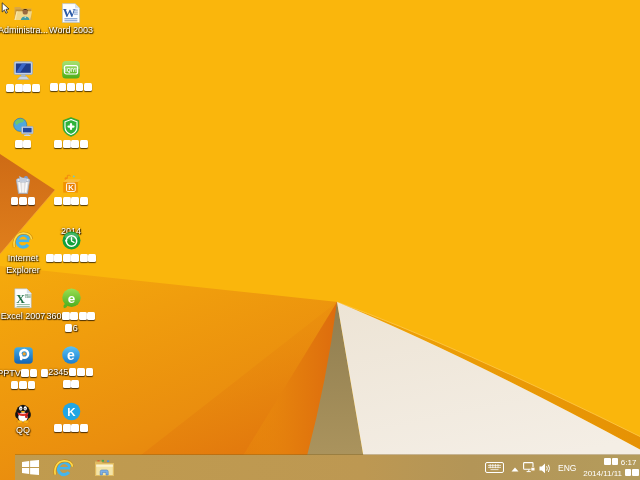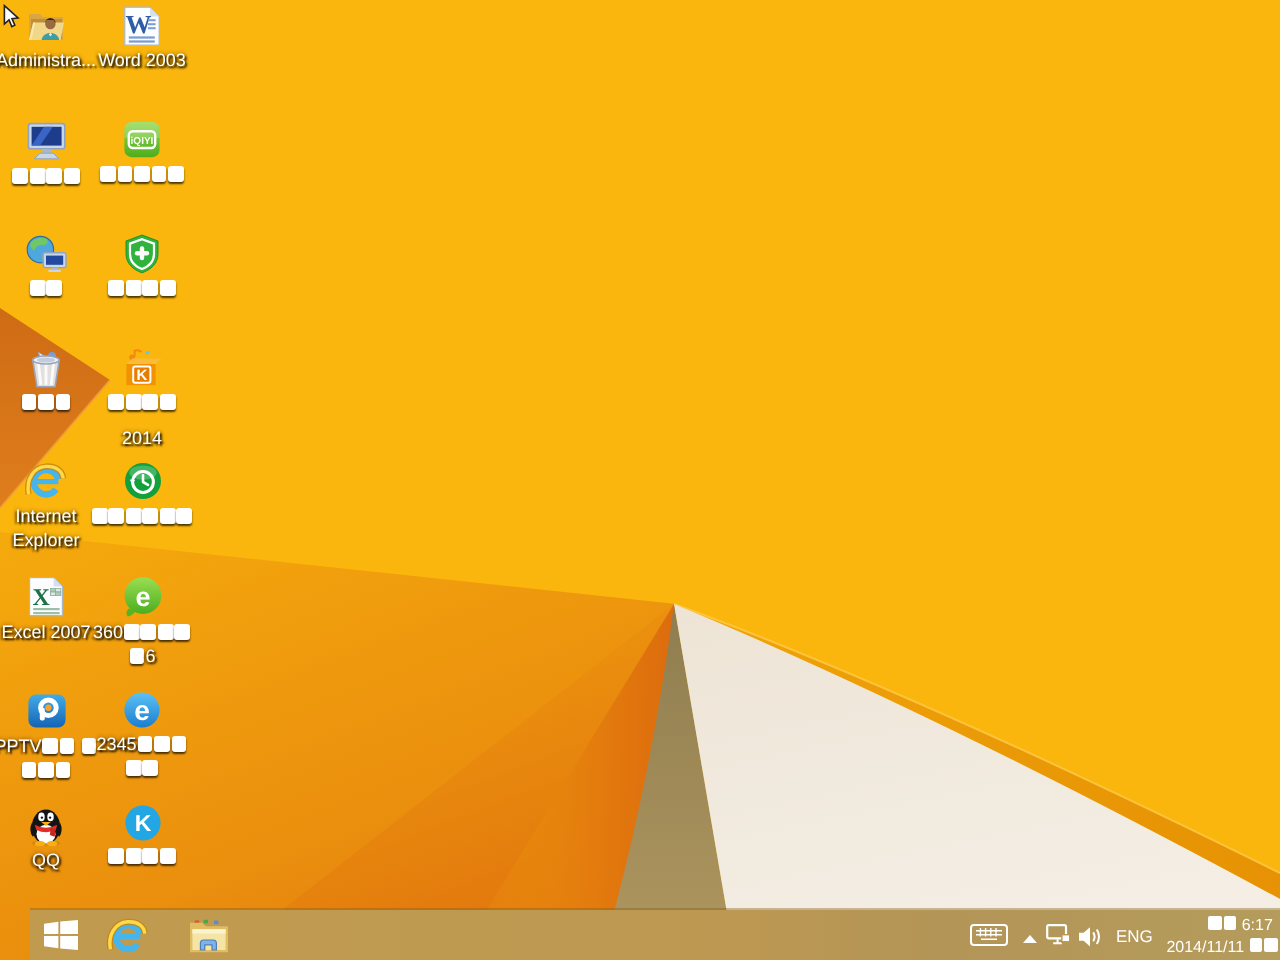--- a/index.html
+++ b/index.html
@@ -159,21 +159,21 @@
 <svg width="22" height="20" viewBox="0 0 22 20">
 <circle cx="6" cy="4.6" r="1.4" fill="#F28A10"></circle>
 <path d="M7.3,4.4 V1.4 q2.2,-0.7 3.4,0.7" stroke="#F28A10" stroke-width="1" fill="none"></path>
 <circle cx="13.8" cy="2.4" r="0.9" fill="#5BC8E8"></circle>
 <polygon points="3.2,8 6.2,5.2 20.8,5.2 17.8,8" fill="#FABB38"></polygon>
 <rect x="3.2" y="8" width="14.6" height="10.6" fill="#F29200"></rect>
 <rect x="6.6" y="9.2" width="8.6" height="8.2" rx="1" fill="#E87E00" stroke="#fff" stroke-width="1"></rect>
 <text x="10.9" y="16.1" text-anchor="middle" font-size="7.5" font-weight="bold" fill="#fff">K</text>
 </svg>
 <div class="lb"><span class="b"></span><span class="b"></span><span class="b"></span><span class="b"></span></div>
-<div class="lb" style="margin-top:6px">2014</div>
+<div class="lb" style="margin-top:18px">2014</div>
 </div>
 
 <div class="ic" style="left:-8px;top:230px">
 <svg width="22" height="21" viewBox="0 0 22 21">
 <path d="M17,9.6 A6.1,6.1 0 1 0 16,14.7" fill="none" stroke="#45B5EC" stroke-width="3.3"></path>
 <rect x="4.8" y="9.5" width="12.4" height="2.6" fill="#45B5EC"></rect>
 <path d="M2.3,17.2 C0.9,9.6 4.8,3.6 11,3.2 C15.8,2.9 19.3,5.4 19.6,9.2" stroke="#C8860A" stroke-width="3" fill="none" opacity="0.85"></path>
 <path d="M2.3,17.2 C0.9,9.6 4.8,3.6 11,3.2 C15.8,2.9 19.3,5.4 19.6,9.2" stroke="#FFD94A" stroke-width="1.7" fill="none"></path>
 </svg>
 <div class="lb">Internet</div>

